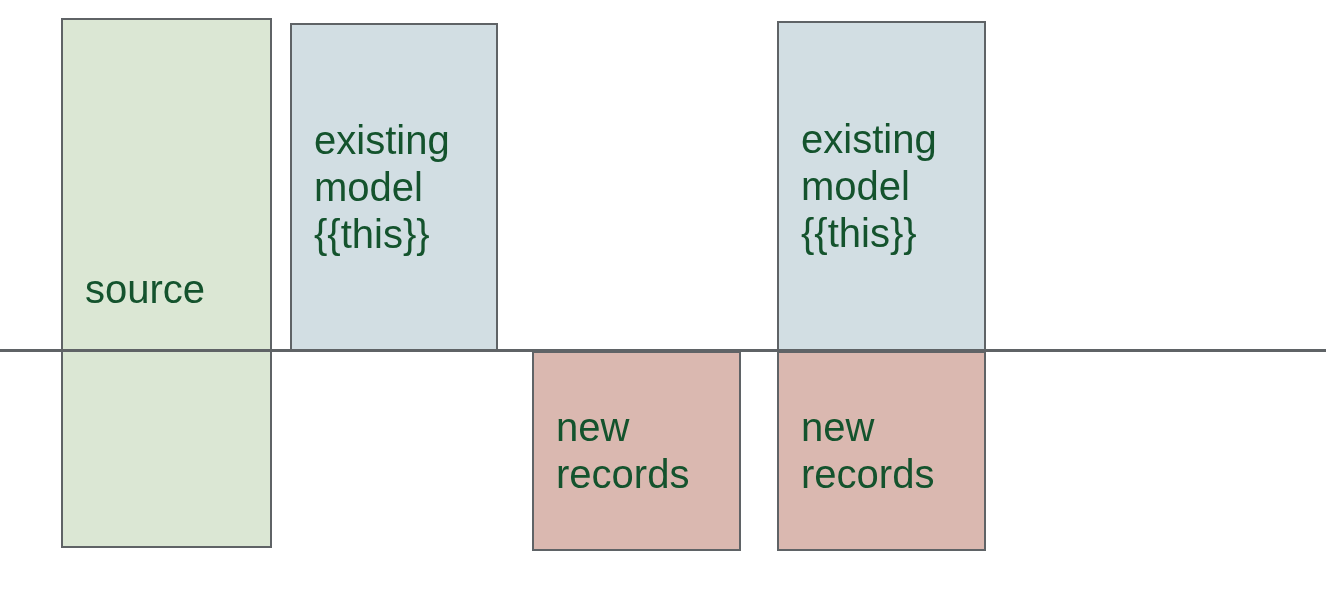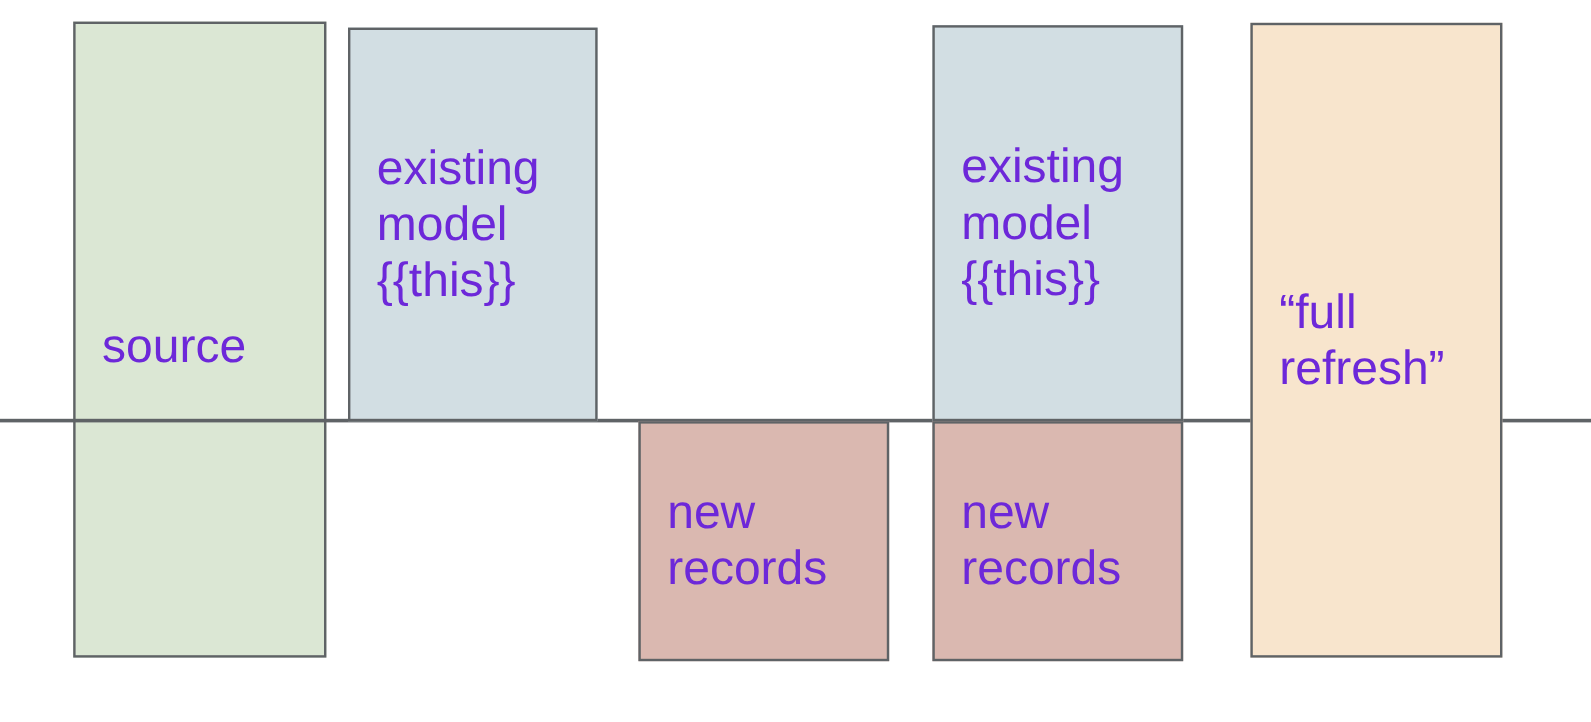--- a/index.html
+++ b/index.html
@@ -29,21 +29,21 @@
     border: 2px solid #5f6366;
     display: flex;
     align-items: center;
     z-index: 3;
   }
   .box .label {
     padding-left: 22px;
     padding-right: 6px;
     font-size: 40px;
     line-height: 47px;
-    color: #6d28d9;
+    color: #14532d;
     white-space: pre-line;
     letter-spacing: 0px;
   }
   
   .box-source          { left: 36px;   top: 18px;  width: 211px; height: 530px; z-index: 1; }
   .box-existing-1      { left: 290px;  top: 23px;  width: 208px; height: 328px; }
   .box-new-records-1   { left: 532px;  top: 351px; width: 209px; height: 200px; }
   .box-existing-2      { left: 777px;  top: 21px;  width: 209px; height: 330px; }
   .box-new-records-2   { left: 777px;  top: 351px; width: 209px; height: 200px; }
   .box-full-refresh    { left: 1042px; top: 19px;  width: 210px; height: 529px; }
@@ -76,18 +76,14 @@
     <div class="label">existing
 model
 {{this}}</div>
   </div>
 
   <div class="box box-new-records-2" style="background-color: rgb(218, 184, 176);">
     <div class="label">new
 records</div>
   </div>
 
-  <div class="box box-full-refresh" style="background-color: rgb(248, 229, 205);">
-    <div class="label">“full
-refresh”</div>
-  </div>
 
 </div>
 
 </body></html>

